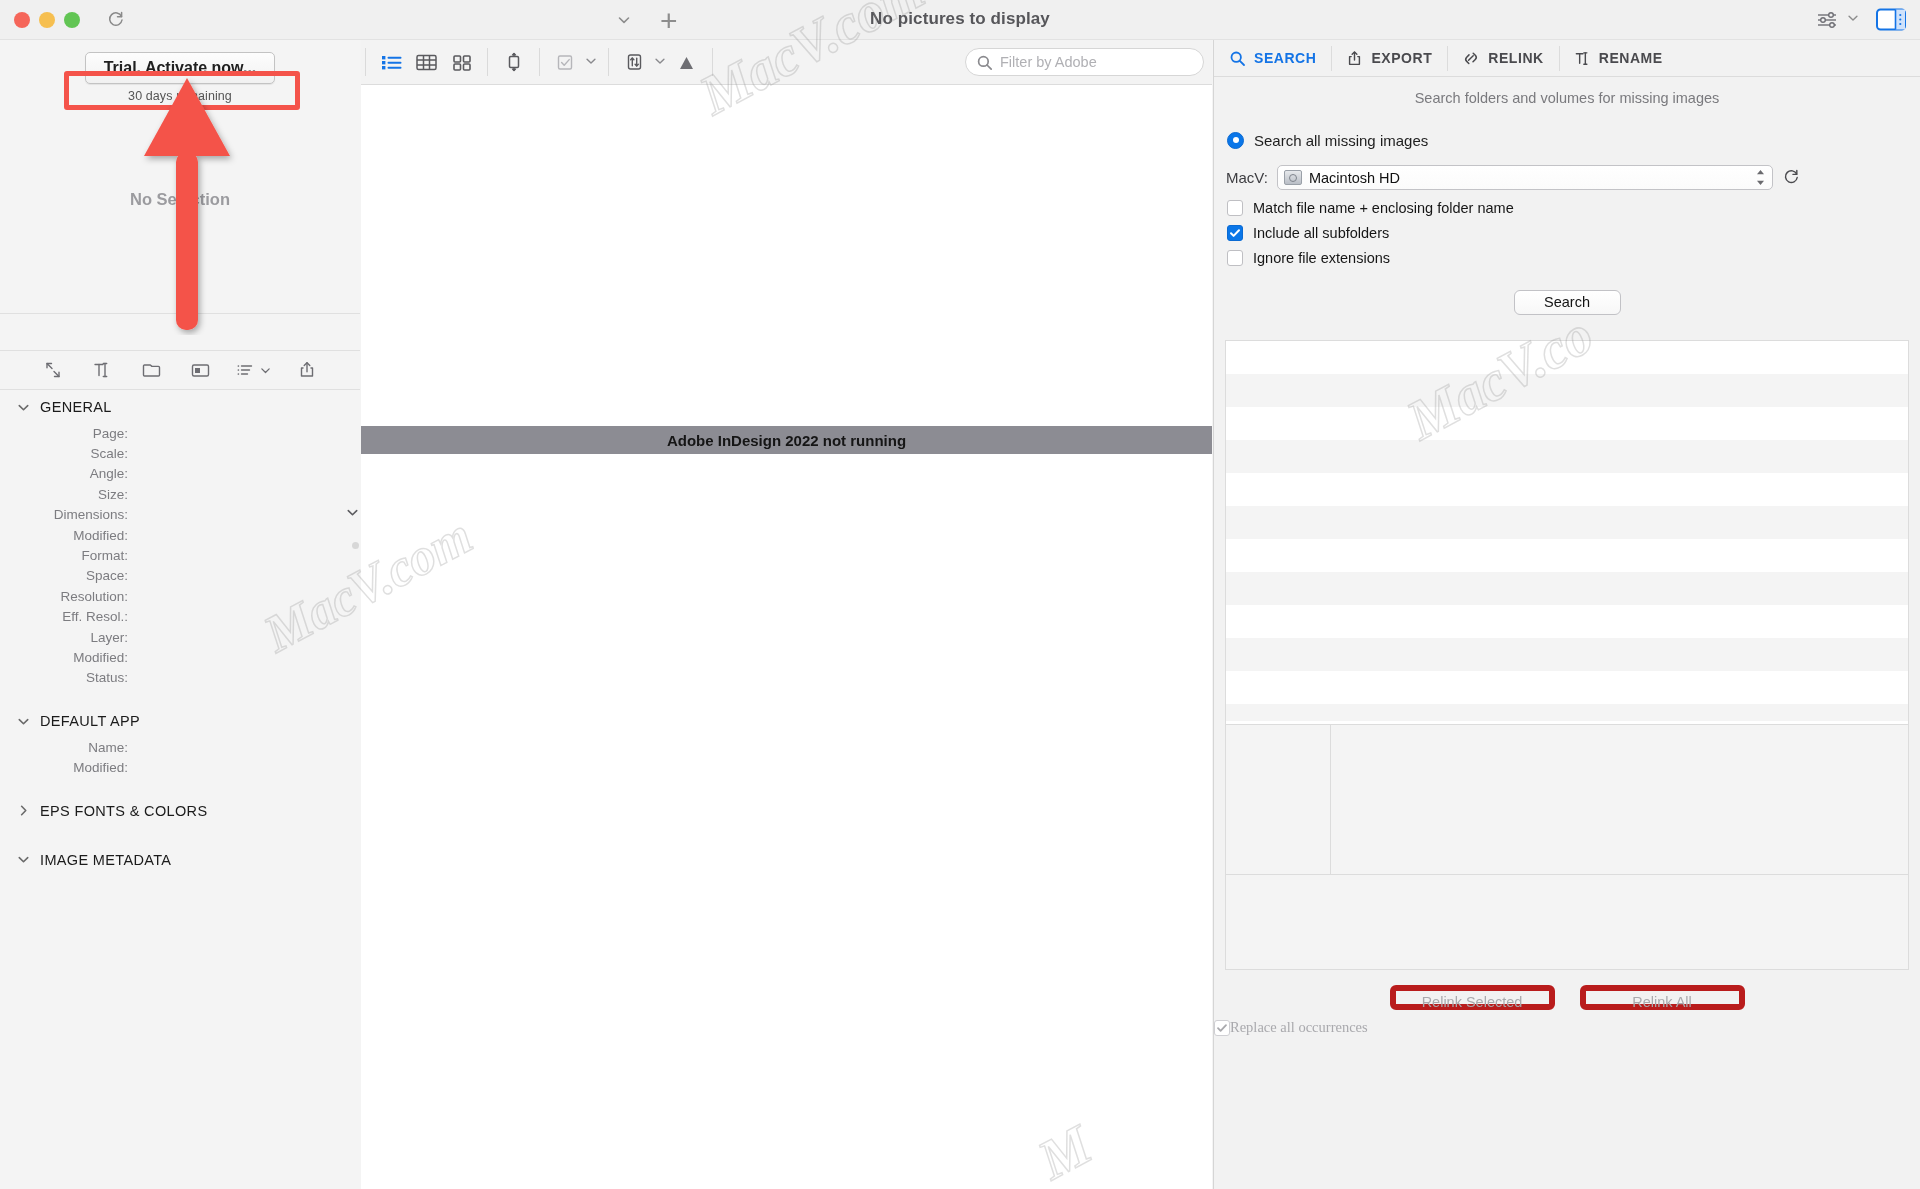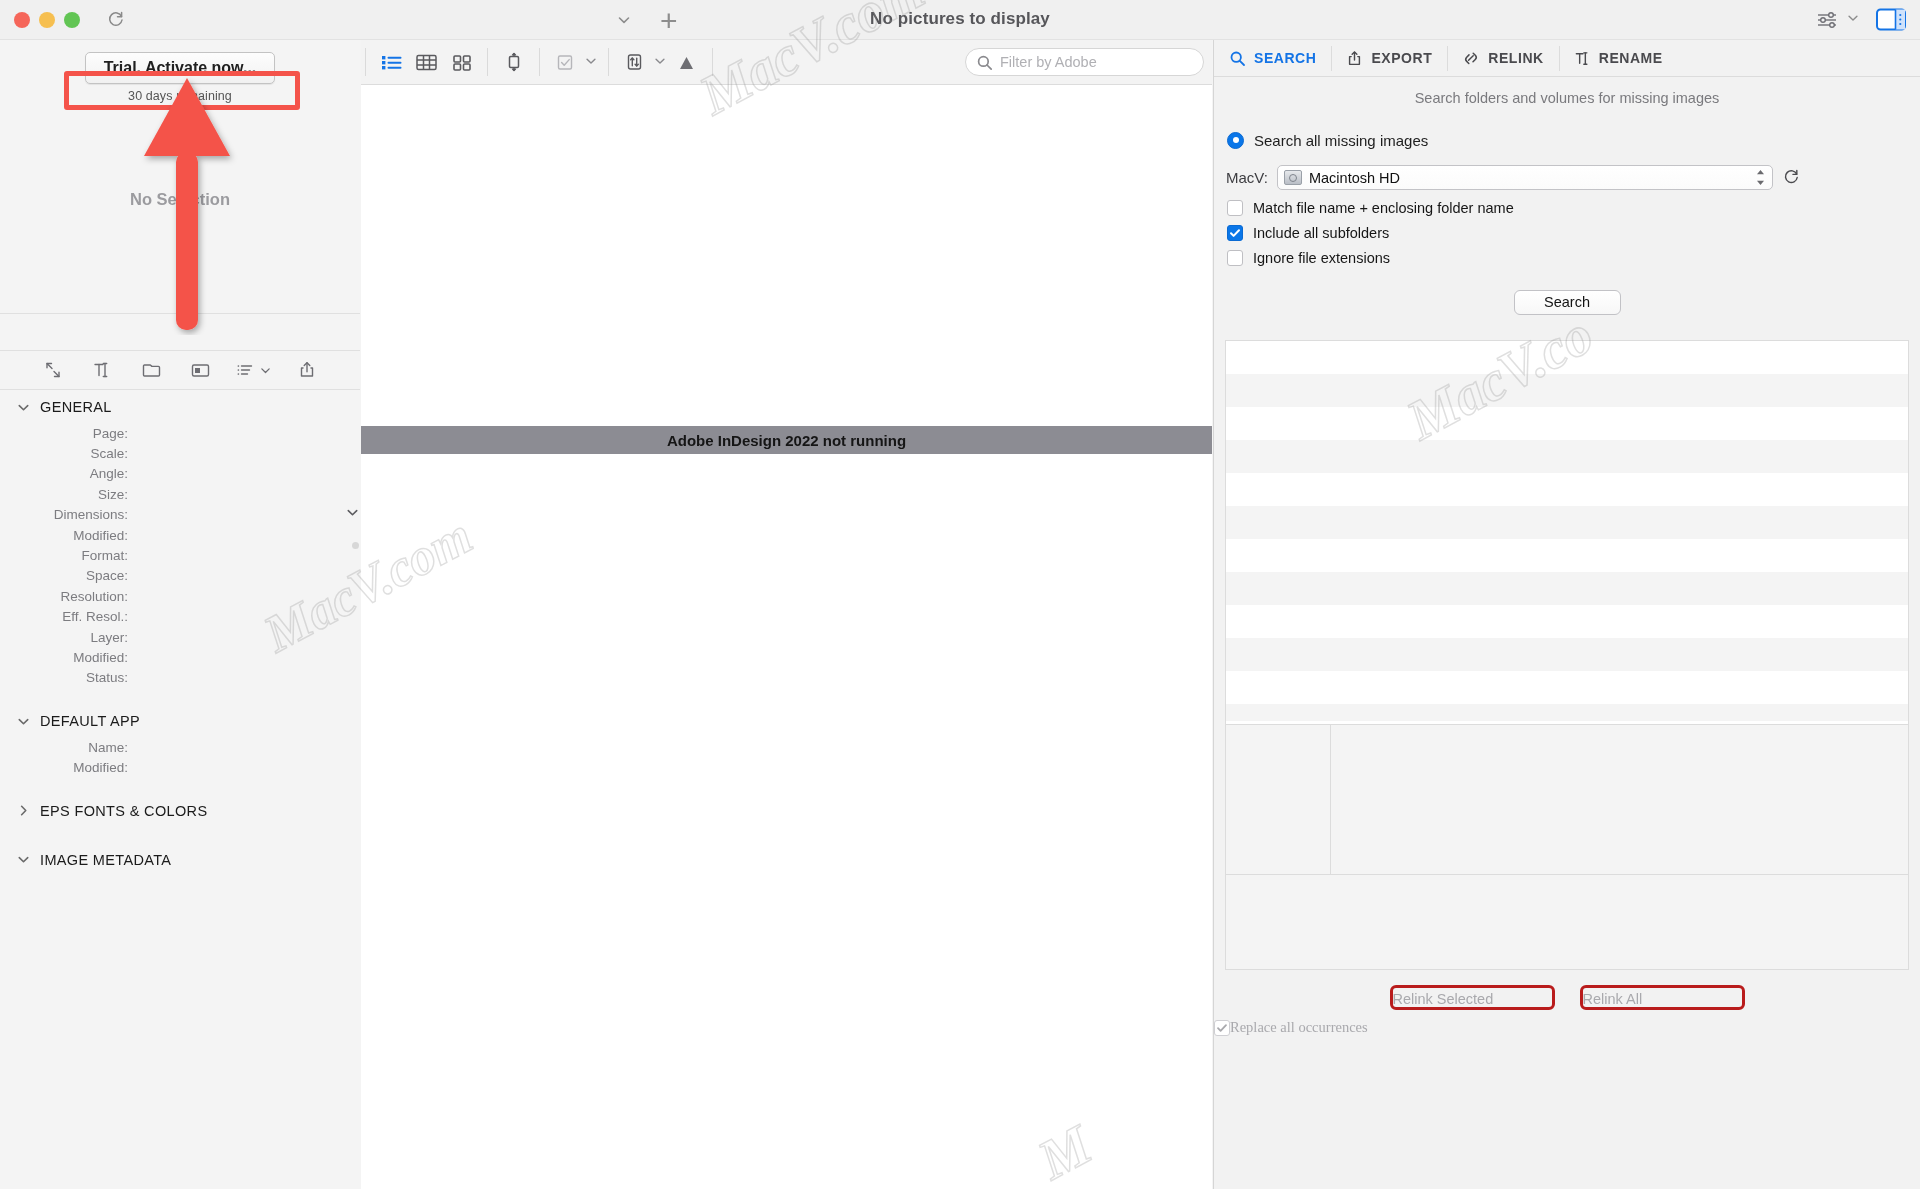--- a/index.html
+++ b/index.html
@@ -222,22 +222,22 @@
   }
   .detail-left { width: 105px; border-right: 1px solid #dcdcdc; }
   .detail-right { flex: 1; }
   .detail-bottom {
     margin: 0 11px; height: 95px;
     border: 1px solid #dcdcdc; border-top: none; background: #f4f4f4;
   }
 
   .relink-row { display: flex; justify-content: center; gap: 25px; padding-top: 15px; }
   .relink-btn {
-    width: 165px; height: 25px; line-height: 23px; 
-    background: #f2f2f2; border: 3px solid #b91c1c; border-radius: 6px;
+    width: 165px; height: 25px; line-height: 23px; text-align: center;
+    background: #f2f2f2; border: 6px solid #b91c1c; border-radius: 6px;
     font-size: 14.5px; color: #a9a9ad;
   }
   .replace-row { display: flex; align-items: center; justify-content: flex-start; gap: 0; padding-top: 9px; font-family: Liberation Serif, serif; }
   .cbox.dim { border-color: #cfcfd3; color:#a9a9ad; }
   .replace-lbl { font-size: 14.5px; color: #a9a9ad; }
 
   
   .wm {
     position: absolute; pointer-events: none; color: transparent;
     font-family: "Liberation Serif", serif; font-weight: bold; font-style: italic;

